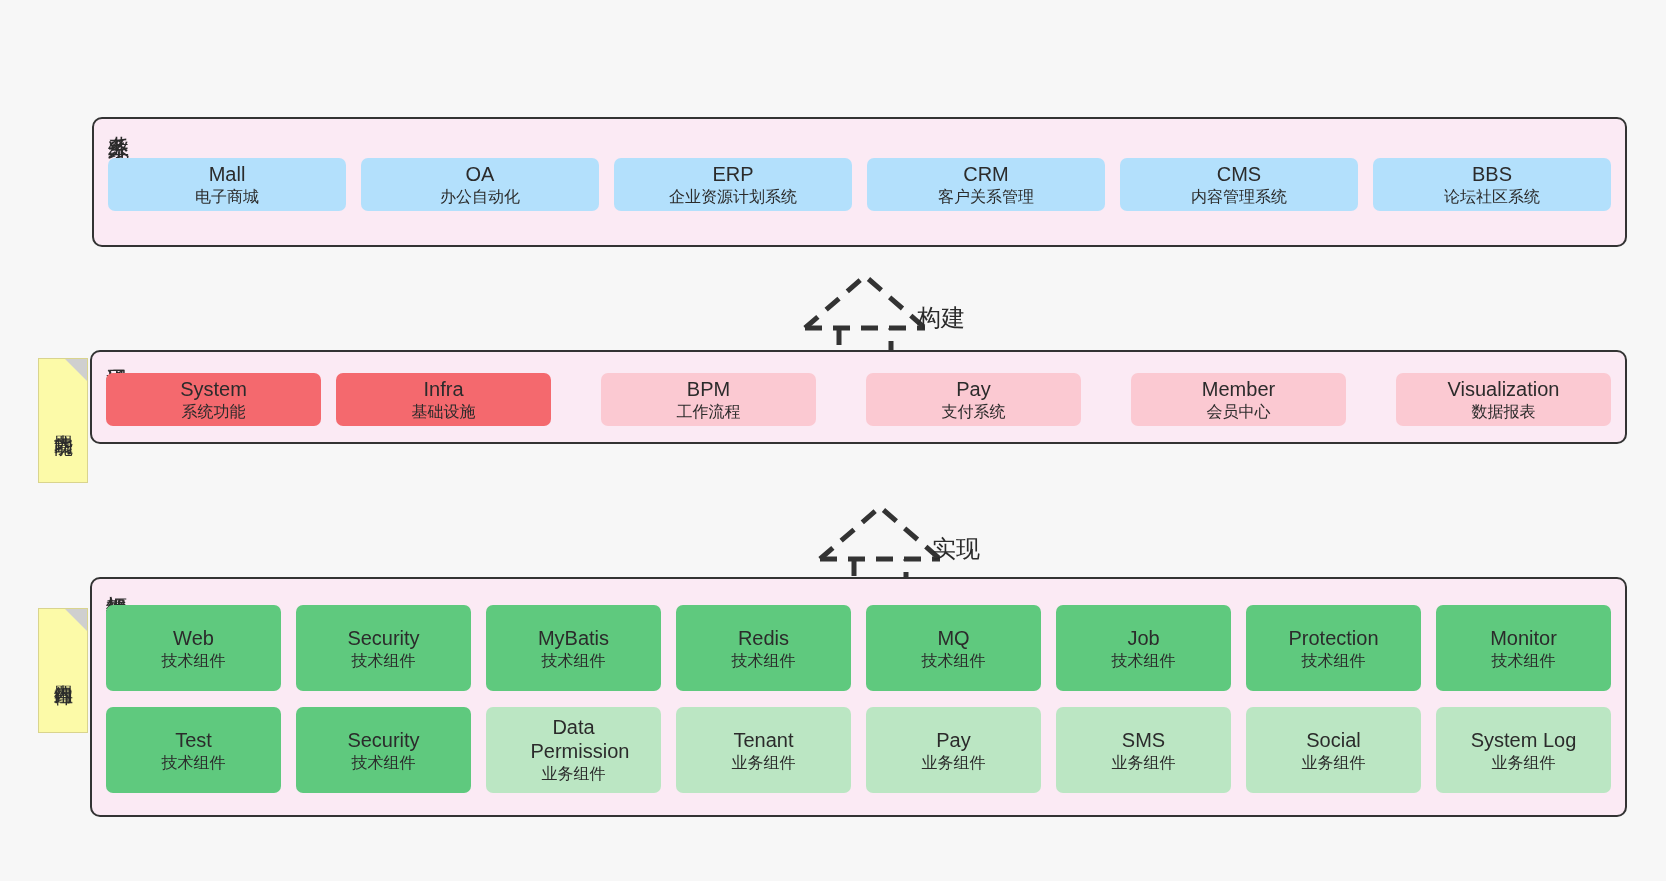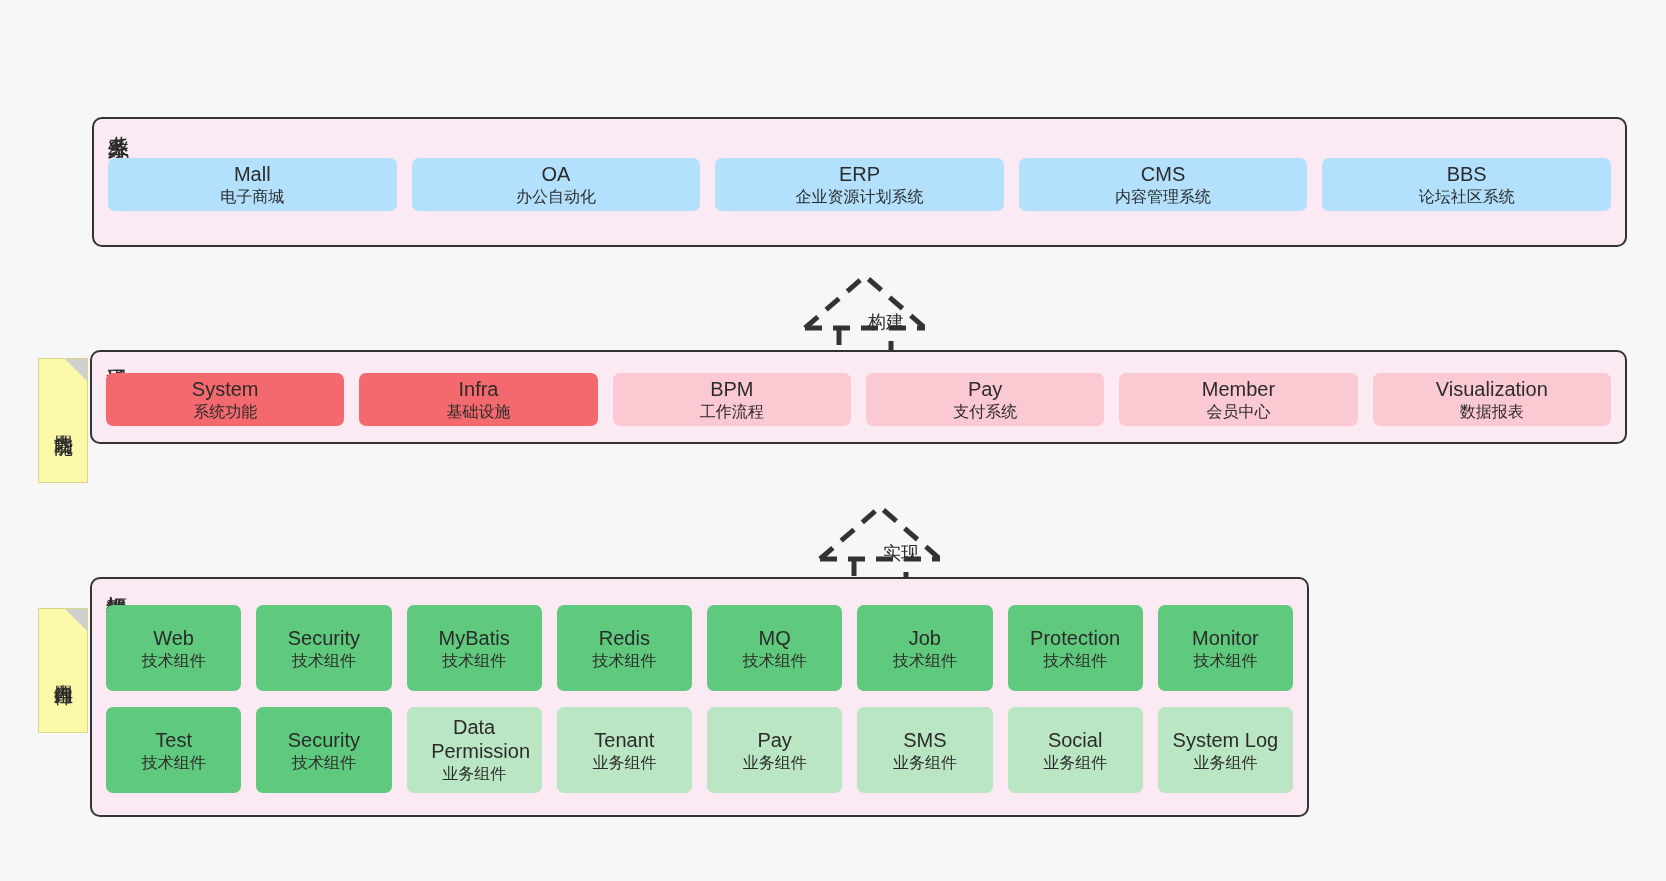--- a/index.html
+++ b/index.html
@@ -70,21 +70,21 @@
     color: #2b2b2b;
     line-height: 1.25;
     padding: 4px 6px;
   }
   .cell .en { font-size: 20px; }
   .cell .cn { font-size: 16px; }
   .cell.three .en { line-height: 1.18; }
 
   .c-blue   { background: #b3e0fc; }
   .c-red    { background: #f4696e; }
-  .c-pink   { background: #fbc9d2; }
+  .c-pink   { background: #fbc9d2; margin-left: 35px; }
   .c-green  { background: #5fc97e; }
   .c-lgreen { background: #bbe6c3; }
 
   
   .note {
     position: absolute;
     box-sizing: border-box;
     background: #fcfaa8;
     border: 1px solid #d9d48e;
     display: flex;
@@ -112,22 +112,22 @@
   .connector {
     position: absolute;
     width: 170px;
     height: 100px;
   }
   .connector .conn-label {
     position: absolute;
     left: 12px;
     right: 0;
     bottom: 28px;
-    text-align: center;
-    font-size: 18px;
+    text-align: right;
+    font-size: 24px;
     color: #2b2b2b;
     background: transparent;
     pointer-events: none;
   }
 </style>
 </head>
 <body>
 
 <div id="canvas">
 
@@ -139,20 +139,24 @@
           <span class="en">Mall</span>
           <span class="cn">电子商城</span>
         </div>
         <div class="cell c-blue">
           <span class="en">OA</span>
           <span class="cn">办公自动化</span>
         </div>
         <div class="cell c-blue">
           <span class="en">ERP</span>
           <span class="cn">企业资源计划系统</span>
+        </div>
+        <div class="cell c-blue">
+          <span class="en">CRM</span>
+          <span class="cn">客户关系管理</span>
         </div>
         <div class="cell c-blue">
           <span class="en">CMS</span>
           <span class="cn">内容管理系统</span>
         </div>
         <div class="cell c-blue">
           <span class="en">BBS</span>
           <span class="cn">论坛社区系统</span>
         </div>
       </div>
@@ -212,21 +216,21 @@
       <polyline points="44,66 44,97 96,97 96,66" fill="none" stroke="#333333" stroke-width="5" stroke-dasharray="17,11" stroke-linecap="butt"></polyline>
     </svg>
     <div class="conn-label">实现</div>
   </div>
 
   <div class="note" style="left:38px; top:608px; width:50px; height:125px;">
     <span class="fold"></span>
     <span>内置组件</span>
   </div>
 
-  <div class="layer" id="layer-framework" style="left:90px; top:577px; width:1219px; height:240px;">
+  <div class="layer" id="layer-framework" style="left:90px; top:577px; width:1537px; height:240px;">
     <div class="layer-title">框架组件</div>
     <div class="layer-body">
 
       <div class="row" style="height:86px;">
         <div class="cell c-green">
           <span class="en">Web</span>
           <span class="cn">技术组件</span>
         </div>
         <div class="cell c-green">
           <span class="en">Security</span>

